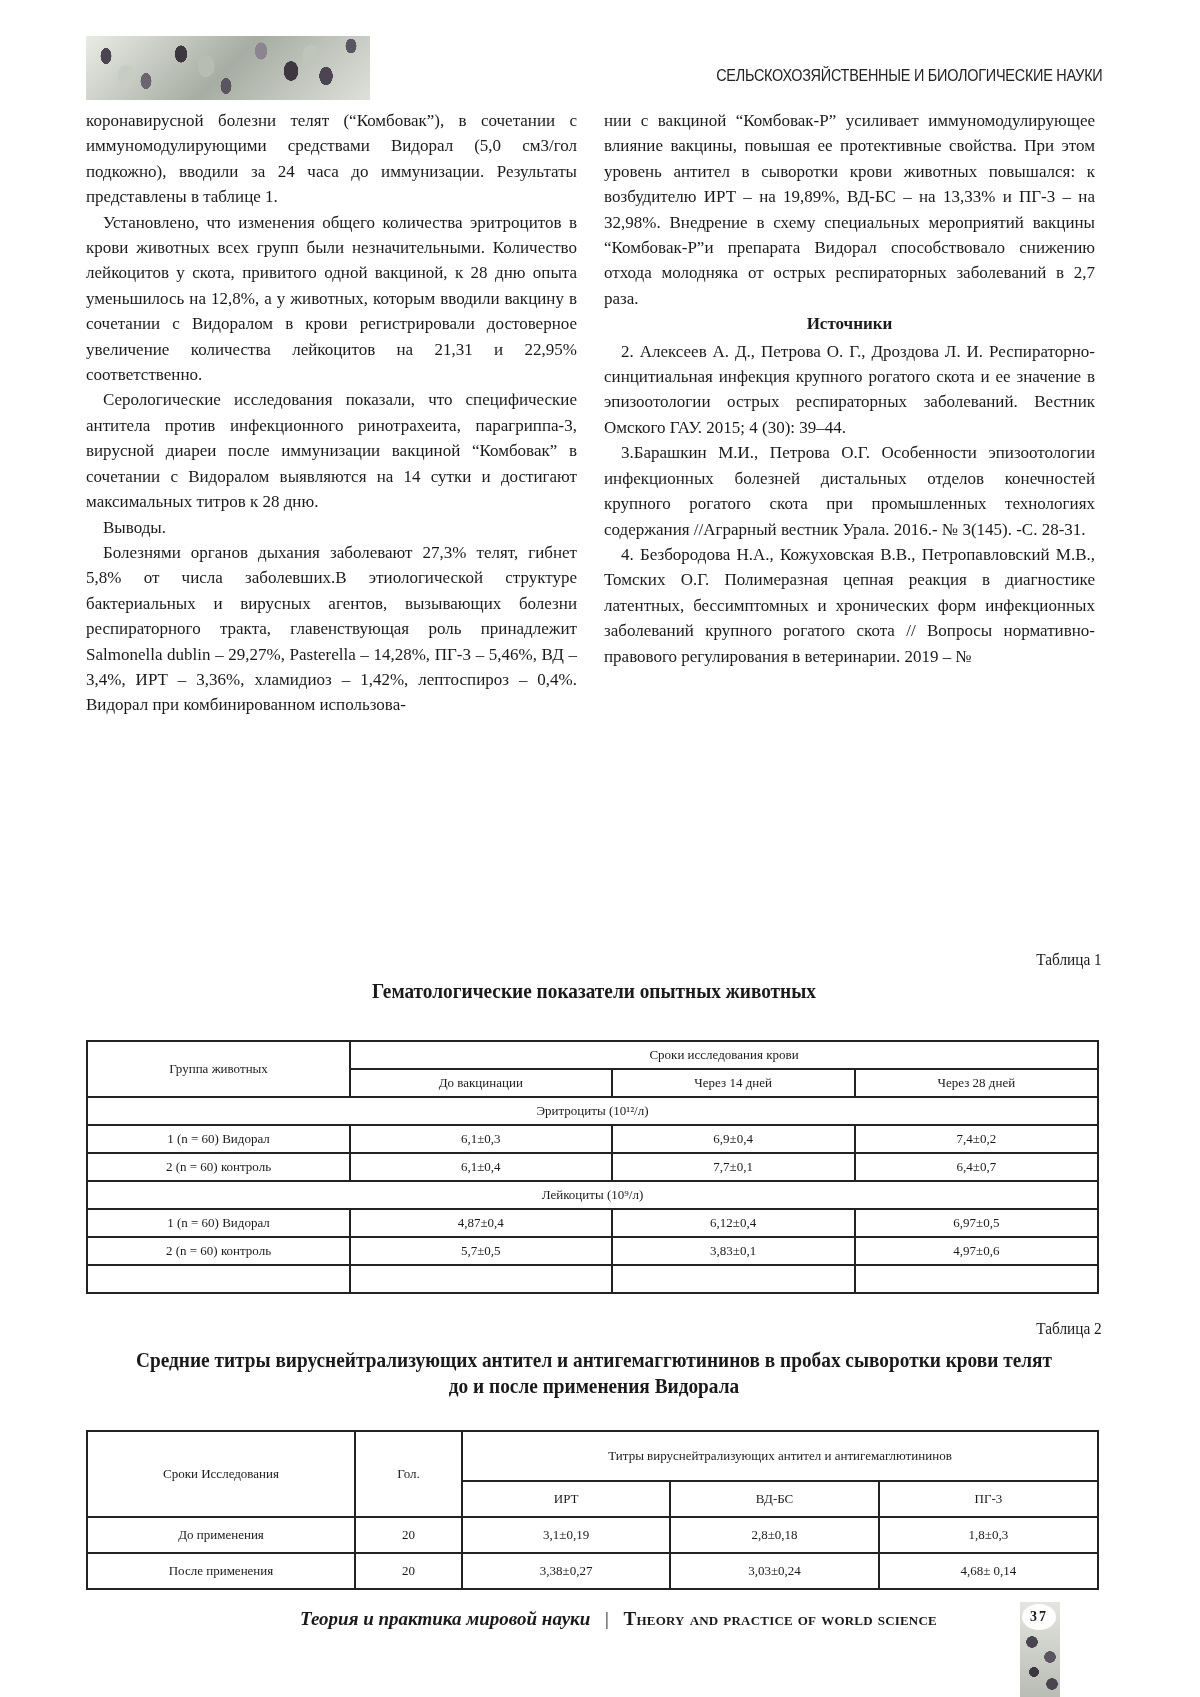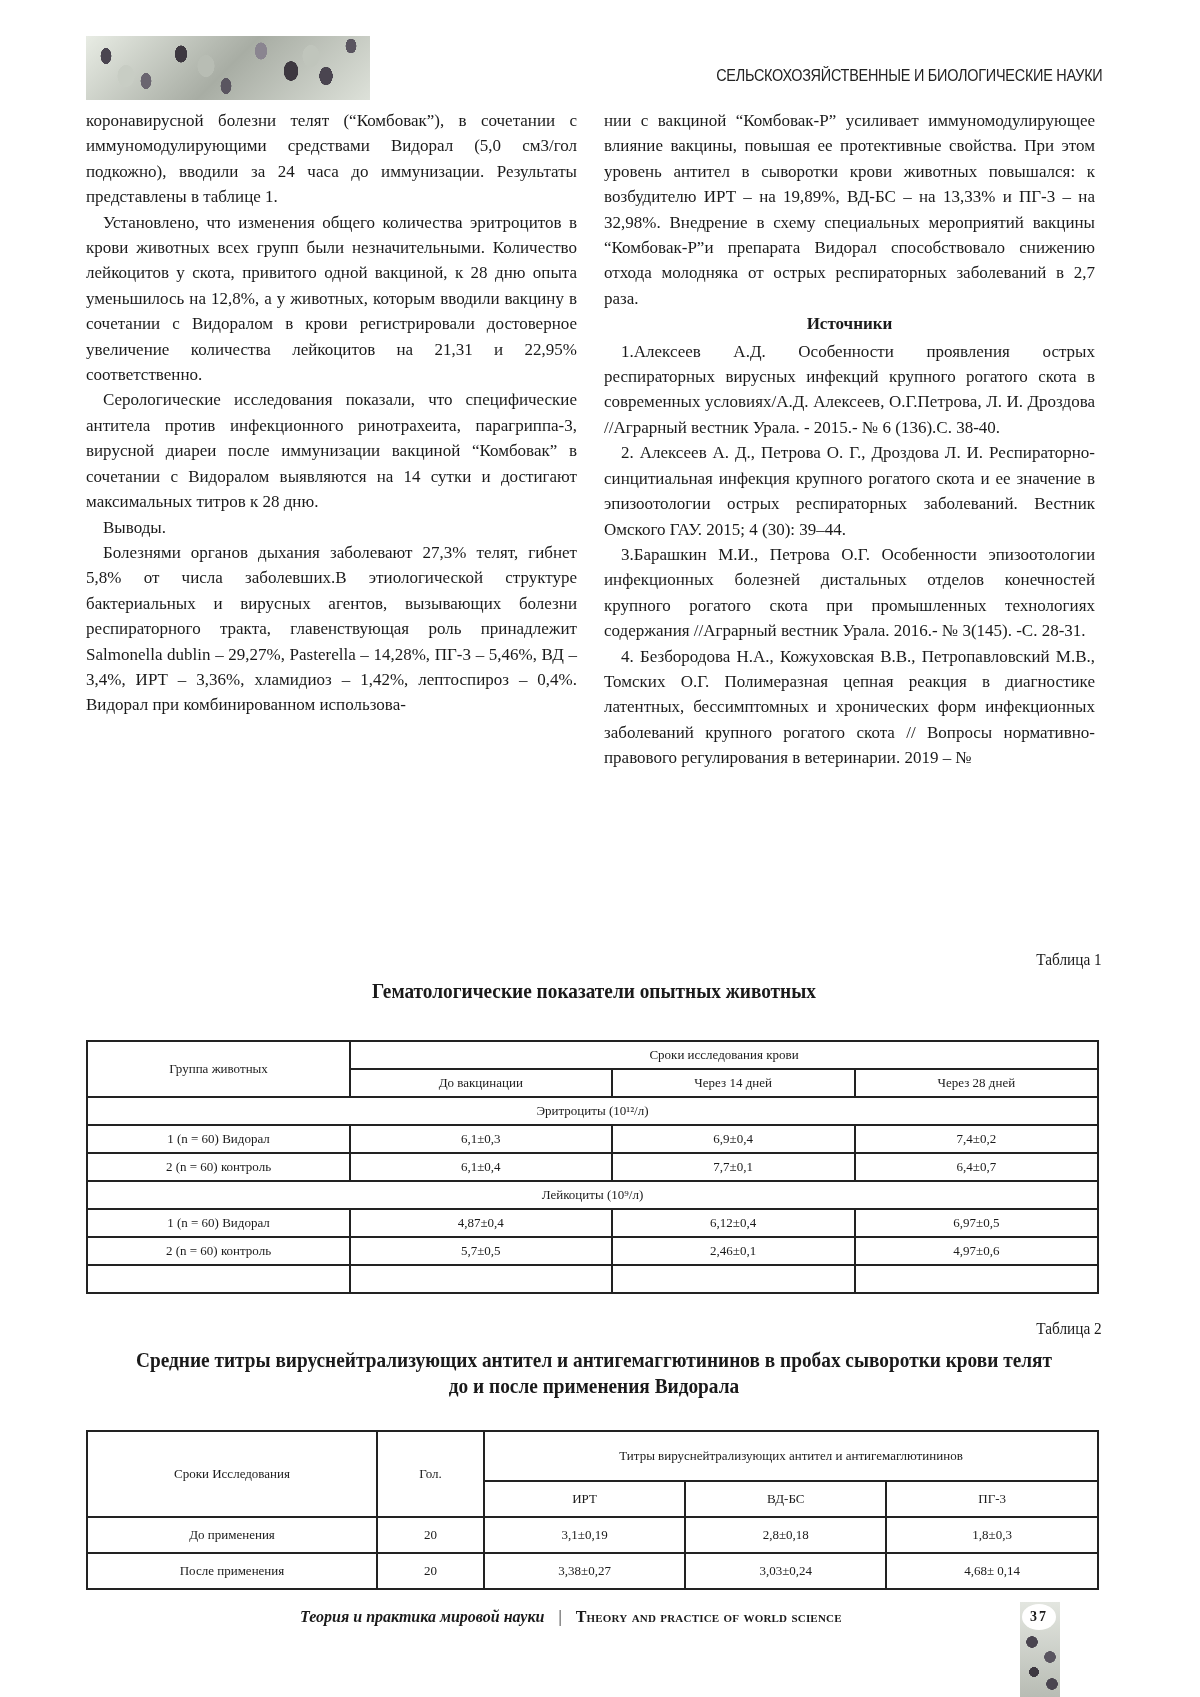--- a/index.html
+++ b/index.html
@@ -41,21 +41,21 @@
   table.data { position: absolute; left: 86px; width: 1013px; border-collapse: collapse; font-size: 13px; font-family: "Liberation Serif", serif; }
   table.data td { border: 2px solid #222; text-align: center; vertical-align: middle; padding: 0 4px; }
 
   #table1 { top: 1040px; }
   #table1 td { height: 28px; }
   #table1 .section-row td { height: 28px; }
 
   #table2 { top: 1430px; }
   #table2 td { height: 36px; }
 
-  .footer { position: absolute; left: 300px; top: 1608px; font-size: 16px; font-weight: bold; }
+  .footer { position: absolute; left: 300px; top: 1608px; font-size: 19px; font-weight: bold; }
   .footer .ru { font-style: italic; }
   .footer .sep { margin: 0 10px; font-weight: normal; }
   .footer .en { font-variant: small-caps; letter-spacing: 0.2px; }
 
   .page-badge {
     position: absolute; left: 1020px; top: 1602px; width: 40px; height: 95px;
     background:
       radial-gradient(circle 7px at 12px 40px, #4a4550 80%, transparent 85%),
       radial-gradient(circle 7px at 30px 55px, #5a5560 80%, transparent 85%),
       radial-gradient(circle 6px at 14px 70px, #3d3840 80%, transparent 85%),
@@ -77,21 +77,20 @@
   <p class="noindent">коронавирусной болезни телят (“Комбовак”), в сочетании с иммуномодулирующими средствами Видорал (5,0 см3/гол подкожно), вводили за 24 часа до иммунизации. Результаты представлены в таблице 1.</p>
   <p>Установлено, что изменения общего количества эритроцитов в крови животных всех групп были незначительными. Количество лейкоцитов у скота, привитого одной вакциной, к 28 дню опыта уменьшилось на 12,8%, а у животных, которым вводили вакцину в сочетании с Видоралом в крови регистрировали достоверное увеличение количества лейкоцитов на 21,31 и 22,95% соответственно.</p>
   <p>Серологические исследования показали, что специфические антитела против инфекционного ринотрахеита, парагриппа-3, вирусной диареи после иммунизации вакциной “Комбовак” в сочетании с Видоралом выявляются на 14 сутки и достигают максимальных титров к 28 дню.</p>
   <p>Выводы.</p>
   <p>Болезнями органов дыхания заболевают 27,3% телят, гибнет 5,8% от числа заболевших.В этиологической структуре бактериальных и вирусных агентов, вызывающих болезни респираторного тракта, главенствующая роль принадлежит Salmonella dublin – 29,27%, Pasterella – 14,28%, ПГ-3 – 5,46%, ВД – 3,4%, ИРТ – 3,36%, хламидиоз – 1,42%, лептоспироз – 0,4%. Видорал при комбинированном использова-</p>
 </div>
 
 <div class="col col-right">
   <p class="noindent">нии с вакциной “Комбовак-Р” усиливает иммуномодулирующее влияние вакцины, повышая ее протективные свойства. При этом уровень антител в сыворотки крови животных повышался: к возбудителю ИРТ – на 19,89%, ВД-БС – на 13,33% и ПГ-3 – на 32,98%. Внедрение в схему специальных мероприятий вакцины “Комбовак-Р”и препарата Видорал способствовало снижению отхода молодняка от острых респираторных заболеваний в 2,7 раза.</p>
   <p class="refs-heading">Источники</p>
-  <p>1.Алексеев А.Д. Особенности проявления острых респираторных вирусных инфекций крупного рогатого скота в современных условиях/А.Д. Алексеев, О.Г.Петрова, Л. И. Дроздова //Аграрный вестник Урала. - 2015.- № 6 (136).С. 38-40.</p>
   <p>2. Алексеев А. Д., Петрова О. Г., Дроздова Л. И. Респираторно-синцитиальная инфекция крупного рогатого скота и ее значение в эпизоотологии острых респираторных заболеваний. Вестник Омского ГАУ. 2015; 4 (30): 39–44.</p>
   <p>3.Барашкин М.И., Петрова О.Г. Особенности эпизоотологии инфекционных болезней дистальных отделов конечностей крупного рогатого скота при промышленных технологиях содержания //Аграрный вестник Урала. 2016.- № 3(145). -С. 28-31.</p>
   <p>4. Безбородова Н.А., Кожуховская В.В., Петропавловский М.В., Томских О.Г. Полимеразная цепная реакция в диагностике латентных, бессимптомных и хронических форм инфекционных заболеваний крупного рогатого скота // Вопросы нормативно-правового регулирования в ветеринарии. 2019 – №</p>
 </div>
 
 <div class="table-label" style="top:950px;">Таблица 1</div>
 <div class="table-title" style="top:978px;">Гематологические показатели опытных животных</div>
 
 <table class="data" id="table1">
   <tbody>
@@ -124,39 +123,39 @@
       </tr>
   <tr>
     <td>1 (n = 60) Видорал</td>
     <td>4,87±0,4</td>
     <td>6,12±0,4</td>
     <td>6,97±0,5</td>
   </tr>
   <tr>
     <td>2 (n = 60) контроль</td>
     <td>5,7±0,5</td>
-    <td>2,46±0,1</td>
+    <td>3,83±0,1</td>
     <td>4,97±0,6</td>
   </tr>
   <tr>
         <td></td>
         <td></td>
         <td></td>
         <td></td>
       </tr>
 </tbody>
   </table>
 
 <div class="table-label" style="top:1319px;">Таблица 2</div>
 <div class="table-title" style="top:1347px; padding: 0 10px;">Средние титры вируснейтрализующих антител и антигемаггютининов в пробах сыворотки крови телят до и после применения Видорала</div>
 
 <table class="data" id="table2">
   <tbody>
       <tr>
-    <td rowspan="2" style="width:290px;">Сроки Исследования</td>
+    <td rowspan="2" style="width:268px;">Сроки Исследования</td>
     <td rowspan="2" style="width:107px;">Гол.</td>
     <td colspan="3" style="height:50px;">Титры вируснейтрализующих антител и антигемаглютининов</td>
   </tr>
   <tr>
     <td>ИРТ</td>
     <td>ВД-БС</td>
     <td>ПГ-3</td>
   </tr>
   <tr>
     <td>До применения</td>

